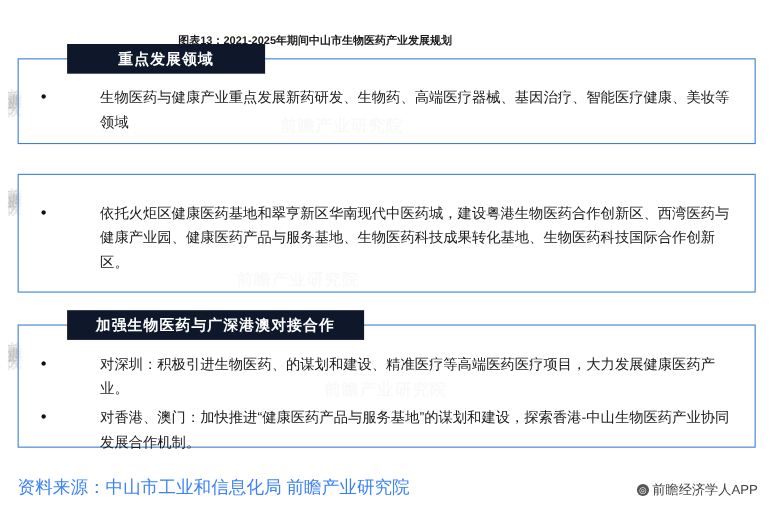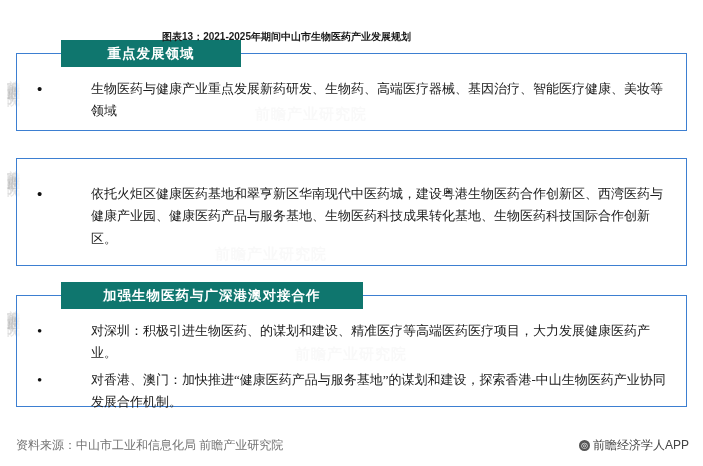--- a/index.html
+++ b/index.html
@@ -58,29 +58,29 @@
     border: 1px solid #3d7fd1;
     background: rgba(255,255,255,0.72);
     z-index: 2;
   }
   .block .header {
     position: absolute;
     left: 44px;
     top: -14px;
     height: 27px;
     min-width: 180px;
-    background: #0f766e;
+    background: #0f172a;
     color: #ffffff;
     font-size: 13.5px;
     font-weight: bold;
     letter-spacing: 1px;
     display: flex;
     align-items: center;
     justify-content: center;
-    padding: 0 42px;
+    padding: 0 26px;
     box-sizing: border-box;
   }
   .block .body {
     padding: 24px 18px 12px 20px;
   }
   .bullet-row {
     display: flex;
     align-items: flex-start;
     font-size: 13px;
     line-height: 1.72;
@@ -98,28 +98,28 @@
   }
   .txt {
     flex: 1 1 auto;
     margin-left: 44px;
   }
   .txt b {
     font-weight: normal;
   }
   #block1 { top: 53px; height: 78px; }
   #block2 { top: 158px; height: 108px; }
-  #block3 { top: 295px; height: 112px; font-family: Liberation Serif, serif; }
+  #block3 { top: 295px; height: 112px; }
 
   .footer {
     position: absolute;
     left: 16px;
     bottom: 12px;
-    font-size: 12px;
-    color: #737373;
+    font-size: 16px;
+    color: #3b82f6;
     z-index: 3;
   }
   .brand {
     position: absolute;
     right: 14px;
     bottom: 12px;
     font-size: 12px;
     color: #444;
     z-index: 3;
   }

